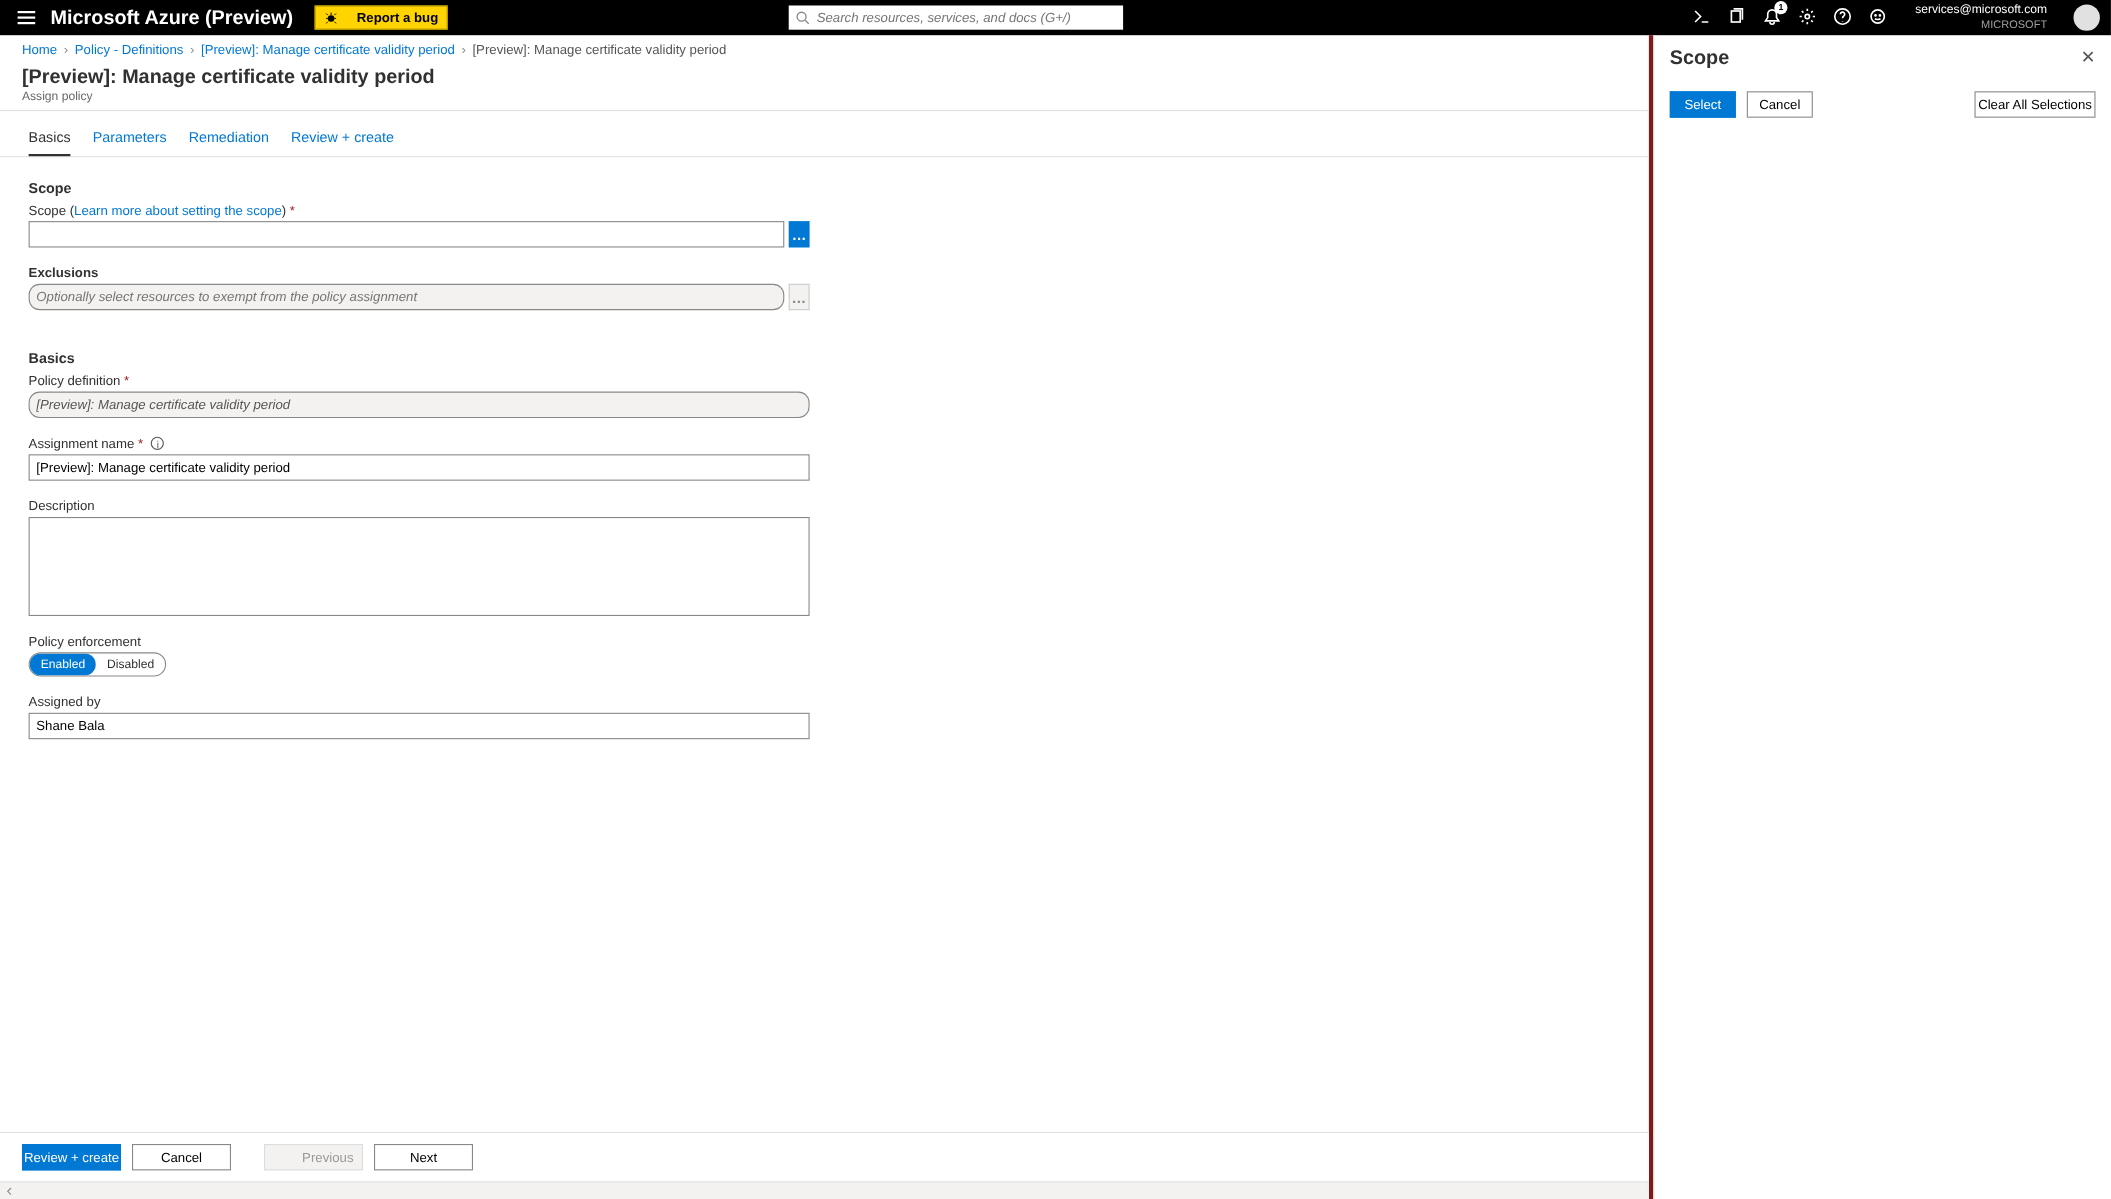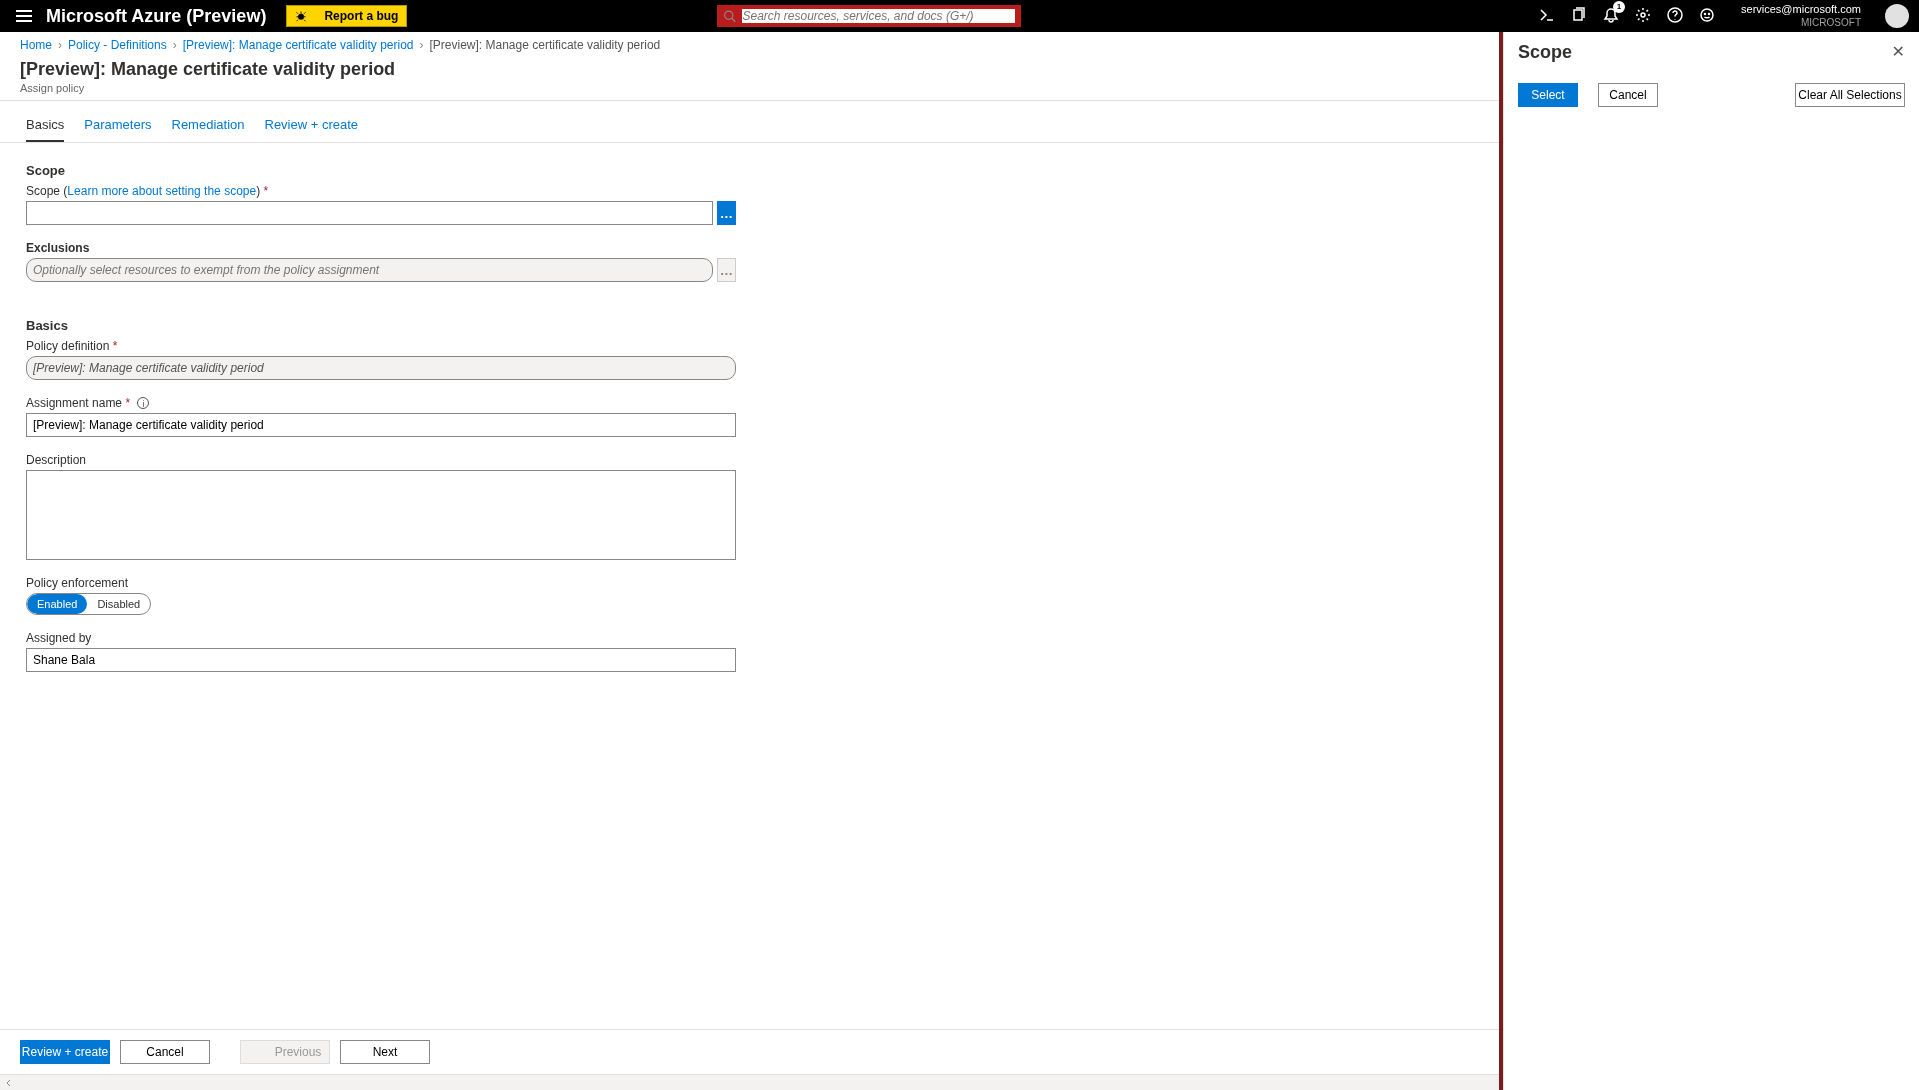--- a/index.html
+++ b/index.html
@@ -6,21 +6,21 @@
     html, body { width: 100%; height: 100%; overflow: hidden; }
     body { font-size: 13px; color: #323130; background: #fff; }
 
     
     .topbar { height: 32px; background: #000; color: #fff; display: flex; align-items: center; padding: 0 10px; }
     .hamburger { width: 18px; display: flex; flex-direction: column; gap: 3px; cursor: pointer; padding: 0 6px; }
     .hamburger span { height: 2px; background: #fff; width: 16px; }
     .brand { font-weight: 600; font-size: 18px; margin-left: 18px; }
     .bug-btn { background: #ffd400; color: #000; border: 1px solid #b69700; font-weight: 600; font-size: 12px; padding: 3px 8px; margin-left: 20px; display: inline-flex; align-items: center; gap: 17px; cursor: pointer; }
     .bug-btn svg { width: 12px; height: 12px; }
-    .search-wrap { margin-left: 310px; width: 304px; height: 22px; background: #b91c1c; color: #555; display: flex; align-items: center; padding: 0 6px; border-radius: 0; }
+    .search-wrap { margin-left: 310px; width: 304px; height: 22px; background: #ffffff; color: #555; display: flex; align-items: center; padding: 0 6px; border-radius: 0; }
     .search-wrap input { border: 0; outline: 0; width: 100%; font-size: 12px; color: #555; font-style: italic; }
     .search-wrap svg { width: 14px; height: 14px; margin-right: 6px; }
     .top-icons { margin-left: auto; display: flex; align-items: center; gap: 16px; }
     .top-icons .icon { cursor: pointer; position: relative; }
     .top-icons svg { width: 16px; height: 16px; color: #fff; }
     .notif-badge { position: absolute; top: -6px; right: -6px; background: #fff; color: #000; width: 12px; height: 12px; border-radius: 50%; font-size: 8px; font-weight: 700; display: flex; align-items: center; justify-content: center; }
     .user-block { text-align: right; font-size: 11px; line-height: 1.2; margin-left: 10px; }
     .user-block .tenant { color: #a0a0a0; font-size: 10px; }
     .avatar { width: 24px; height: 24px; border-radius: 50%; background: #e1e1e1; margin-left: 8px; }
 
@@ -74,21 +74,21 @@
     .scroll-footer svg { width:10px; height:10px; color:#888;}
 
     
     .side-head { padding: 10px 14px 6px; display:flex; align-items: flex-start; justify-content: space-between;}
     .side-head h2 { font-size: 18px; font-weight: 600; }
     .side-head .close { cursor: pointer; font-size: 16px; color:#555;}
     .side-body { padding: 6px 14px; border-top:1px solid #e1e1e1; margin: 6px 14px 0; flex:1; }
     .side-body .field-label { margin-top: 12px; font-weight:400;}
     .select-box { width: 100%; border: 1px solid #8a8886; height: 24px; display: flex; align-items: center; justify-content: space-between; padding: 0 8px; font-size: 12px; cursor: pointer;}
     .select-box.placeholder { color: #888; }
-    .side-footer { padding: 14px; display:flex; gap: 20px; align-items:center;}
+    .side-footer { padding: 14px; display:flex; gap: 10px; align-items:center;}
     .side-footer .right { margin-left: auto; }
   </style>
 </head>
 <body>
 
 <div class="topbar">
   <div class="hamburger">
       <span></span>
       <span></span>
       <span></span>

